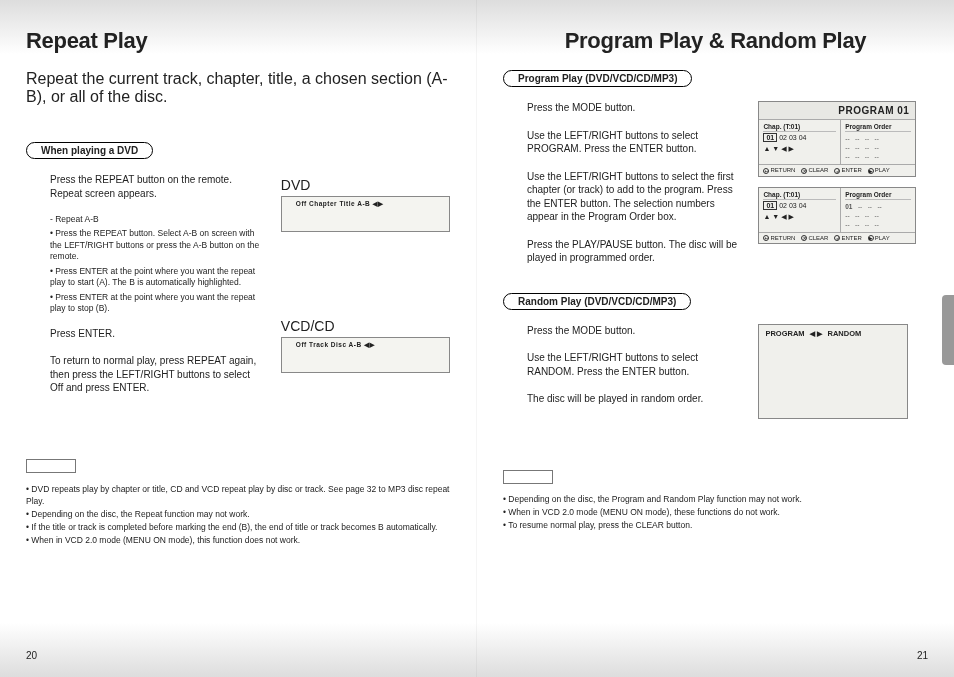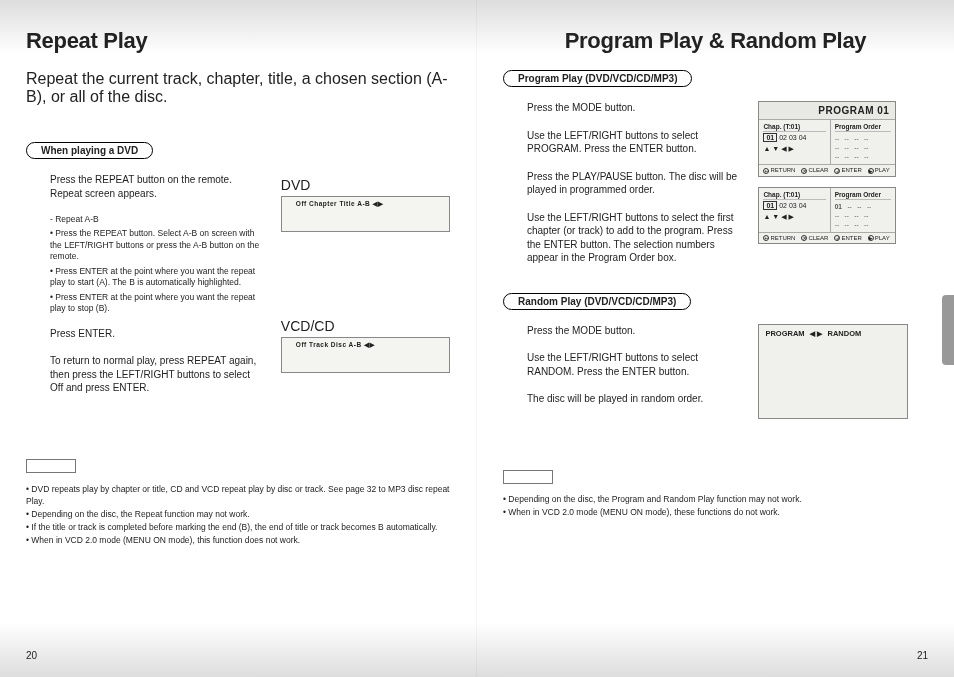--- a/index.html
+++ b/index.html
@@ -103,21 +103,21 @@
     width: 12px;
     height: 70px;
     background: #999;
     border-radius: 4px 0 0 4px;
   }
 
   
   .prog-panel {
     border: 1px solid #888;
     background: #f0f0ec;
-    width: 138px;
+    width: 158px;
     margin-bottom: 10px;
     font-size: 7px;
   }
   .prog-title {
     background: #e8e8e4;
     text-align: right;
     font-weight: 900;
     font-size: 10px;
     padding: 3px 6px;
     border-bottom: 1px solid #aaa;
@@ -227,22 +227,22 @@
 
   <div class="page page-right">
     <h1 class="main">Program Play &amp; Random Play</h1>
 
     <div class="pill">Program Play (DVD/VCD/CD/MP3)</div>
 
     <div class="cols">
       <div class="col-text">
         <p class="step">Press the MODE button.</p>
         <p class="step">Use the LEFT/RIGHT buttons to select PROGRAM. Press the ENTER button.</p>
+        <p class="step">Use the LEFT/RIGHT buttons to select the first chapter (or track) to add to the program. Press the ENTER button. The selection numbers appear in the Program Order box.</p>
         <p class="step">Press the PLAY/PAUSE button. The disc will be played in programmed order.</p>
-        <p class="step">Use the LEFT/RIGHT buttons to select the first chapter (or track) to add to the program. Press the ENTER button. The selection numbers appear in the Program Order box.</p>
       </div>
       <div class="col-fig">
 
         <div class="prog-panel">
           <div class="prog-title">PROGRAM  01</div>
           <div class="prog-body">
             <div class="prog-left">
               <div class="prog-sub">Chap. (T:01)</div>
               <div class="chap-row">
                 <span class="box">01</span> 02 03 04
@@ -304,19 +304,20 @@
           </div>
         </div>
       </div>
     </div>
 
     <div class="notes">
       <span class="notes-box"></span>
       <ul>
         <li class="bullet">Depending on the disc, the Program and Random Play function may not work.</li>
         <li class="bullet">When in VCD 2.0 mode (MENU ON mode), these functions do not work.</li>
+        <li class="bullet">To resume normal play, press the CLEAR button.</li>
       </ul>
     </div>
 
     <div class="pagenum right">21</div>
     <div class="right-tab"></div>
   </div>
 </div>
 
 </body></html>

